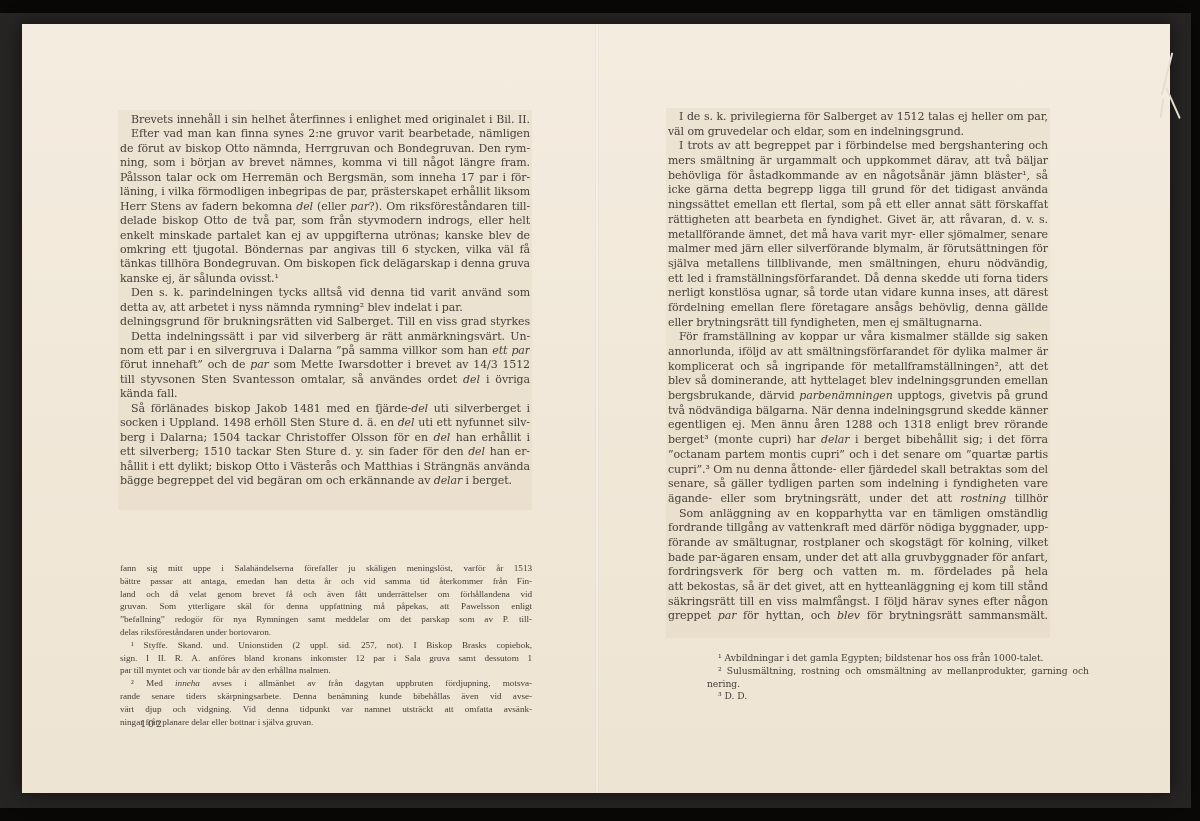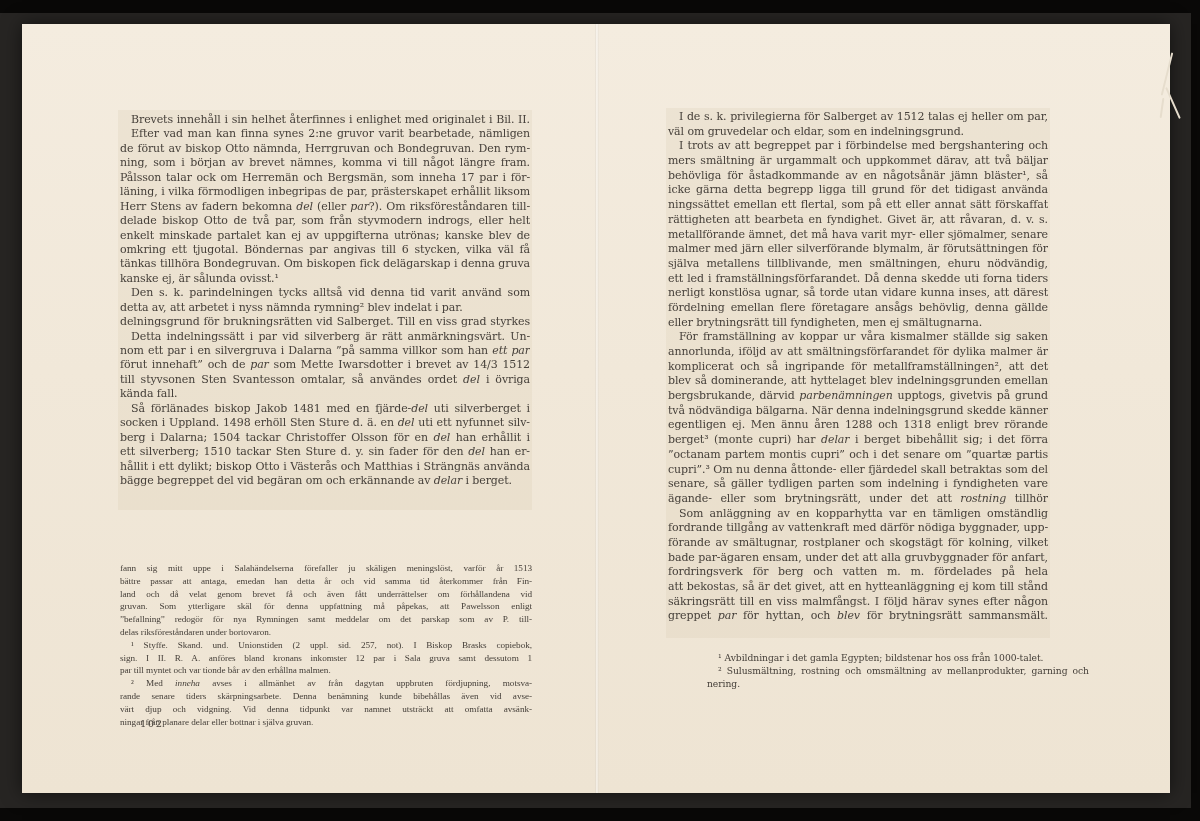--- a/index.html
+++ b/index.html
@@ -137,20 +137,21 @@
         <div class="line">bade par-ägaren ensam, under det att alla gruvbyggnader för anfart, upp-</div>
         <div class="line">fordringsverk för berg och vatten m. m. fördelades på hela brytningslaget</div>
         <div class="line">att bekostas, så är det givet, att en hytteanläggning ej kom till stånd utan</div>
         <div class="line">säkringsrätt till en viss malmfångst. I följd härav synes efter någon tid be-</div>
         <div class="line">greppet <i>par</i> för hyttan, och <i>blev</i> för brytningsrätt sammansmält. Enligt</div>
       </div>
     <div class="textcol fnote-col" style="left:88px;top:628px;width:382px;margin-left:23px;">
         <div class="line ind end">¹ Avbildningar i det gamla Egypten; bildstenar hos oss från 1000-talet.</div>
         <div class="line ind">² Sulusmältning, rostning och omsmältning av mellanprodukter, garning och raffi-</div>
         <div class="line end">nering.</div>
+        <div class="line ind end">³ D. D.</div>
       </div>
 
   </div>
 </div>
 
 <div class="fiber f1"></div>
 <div class="fiber f2"></div>
 <div class="fiber f3"></div>
 
 </body></html>

